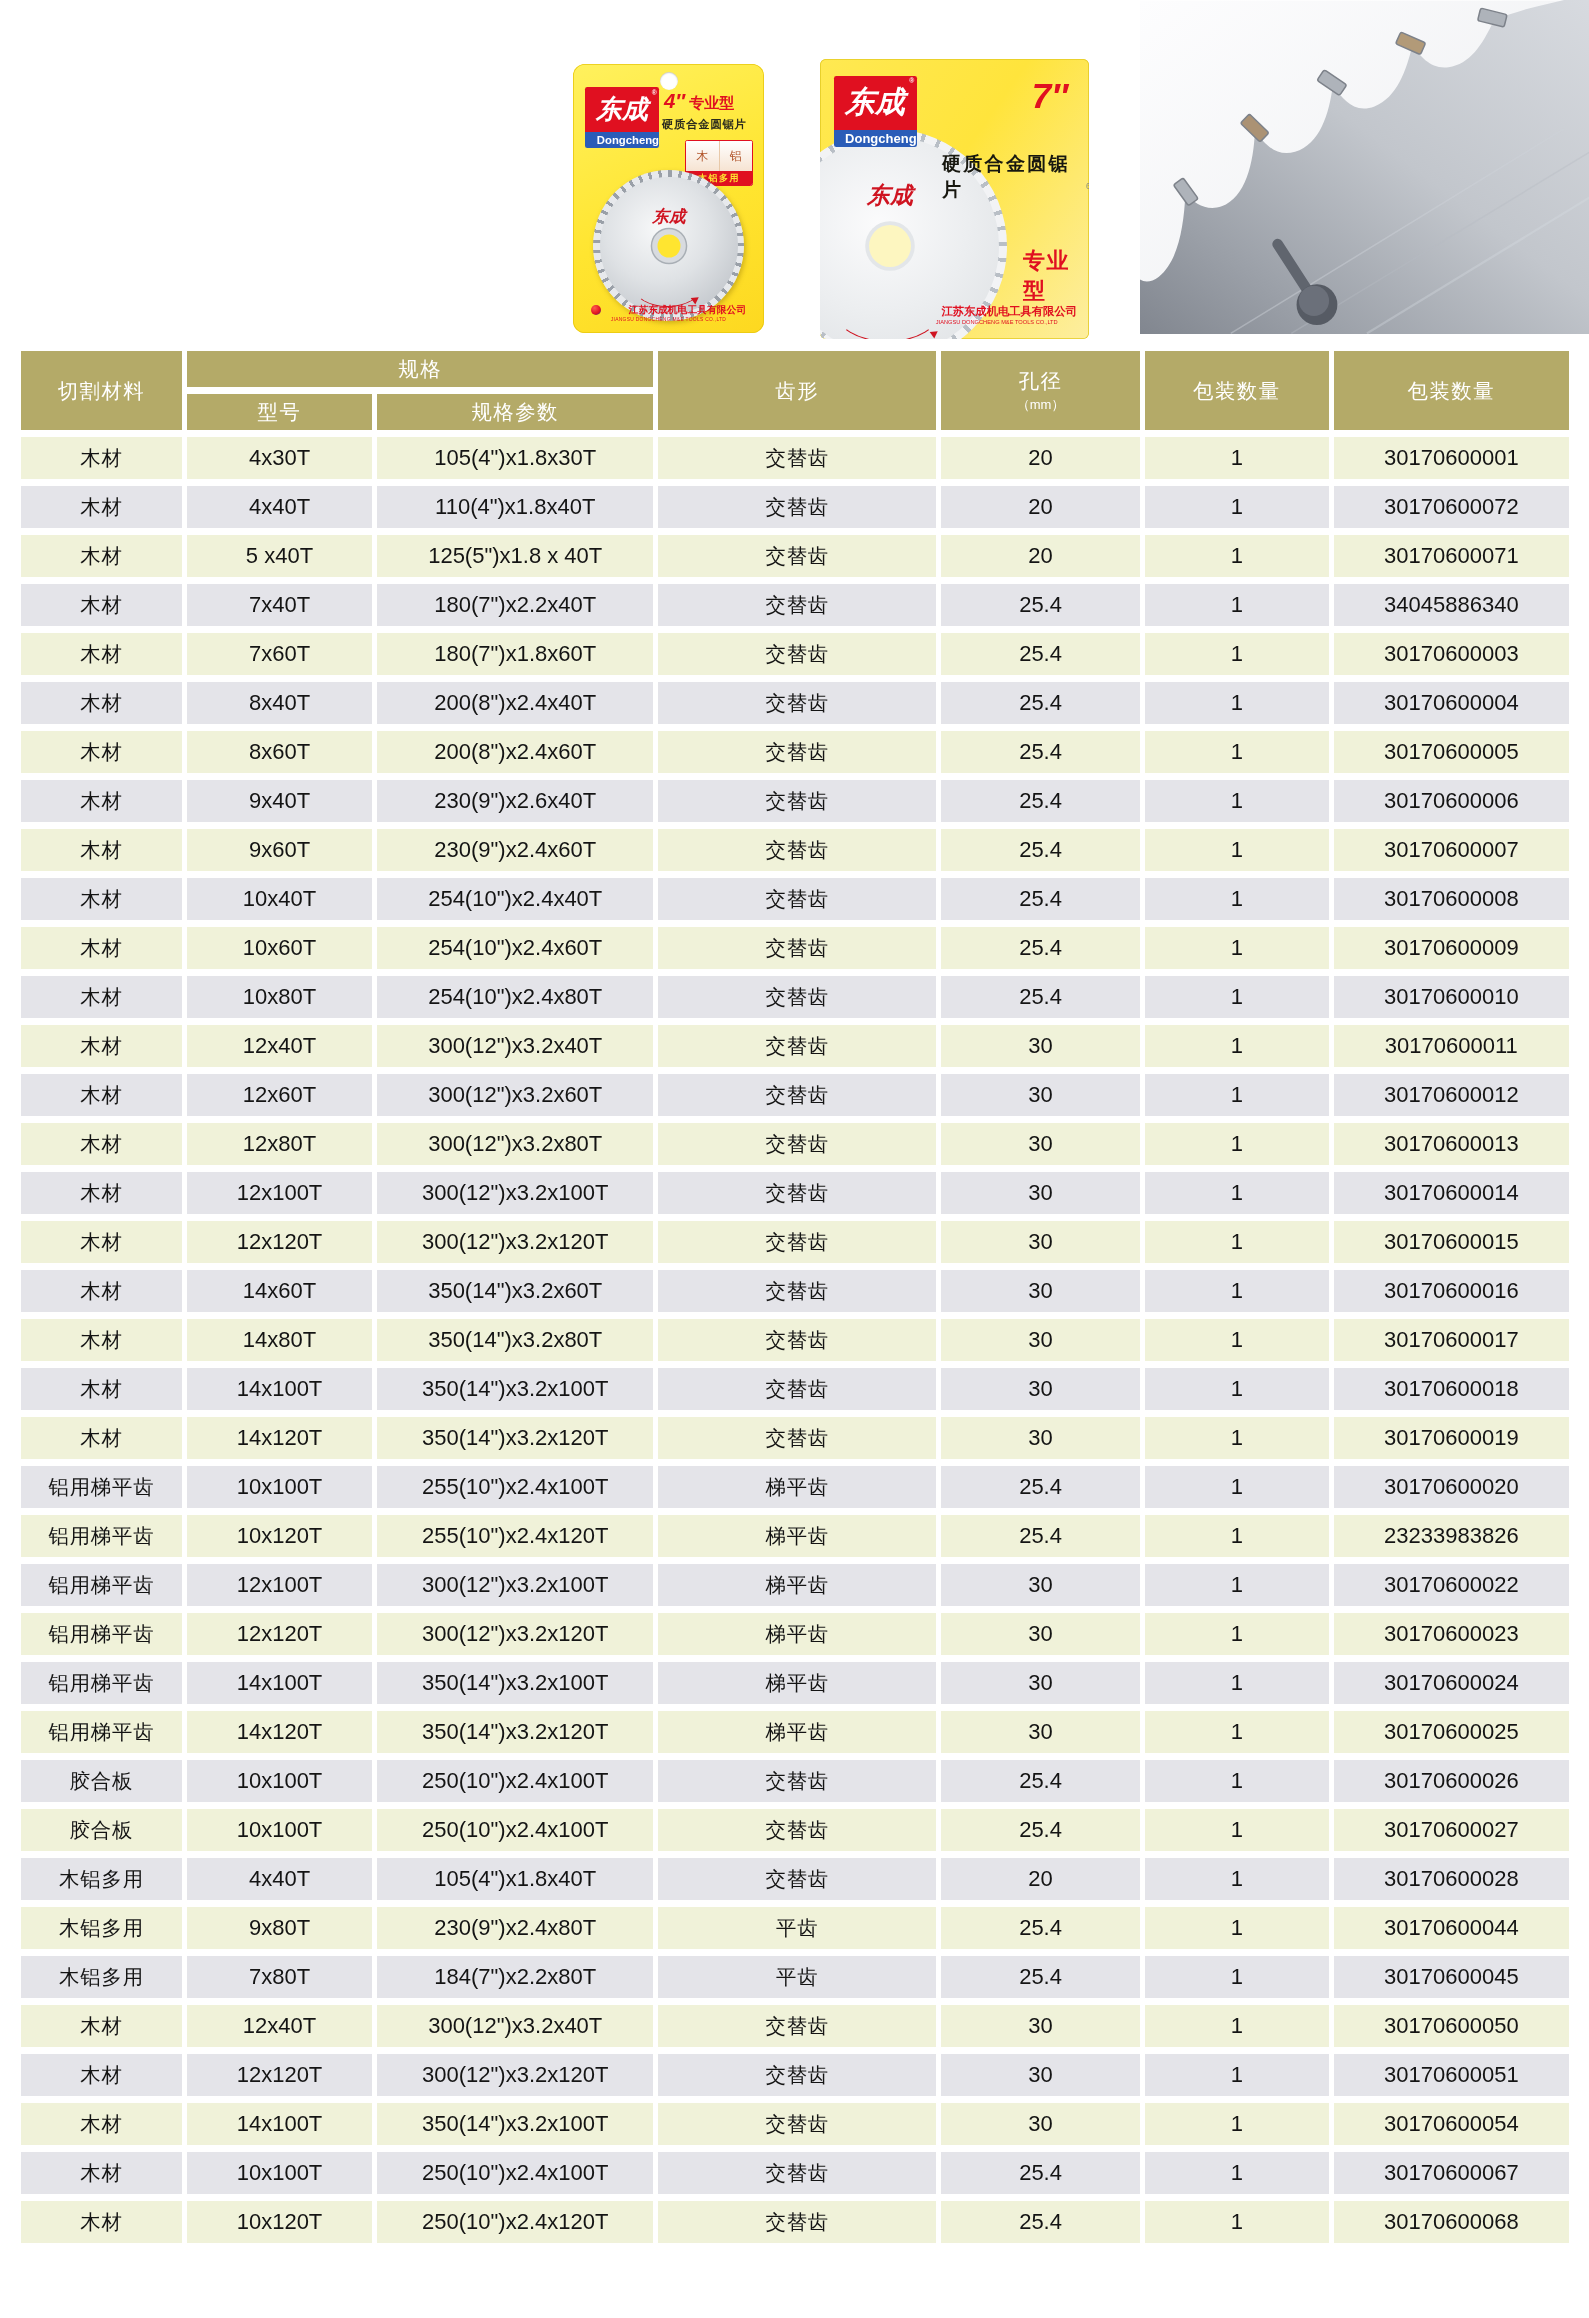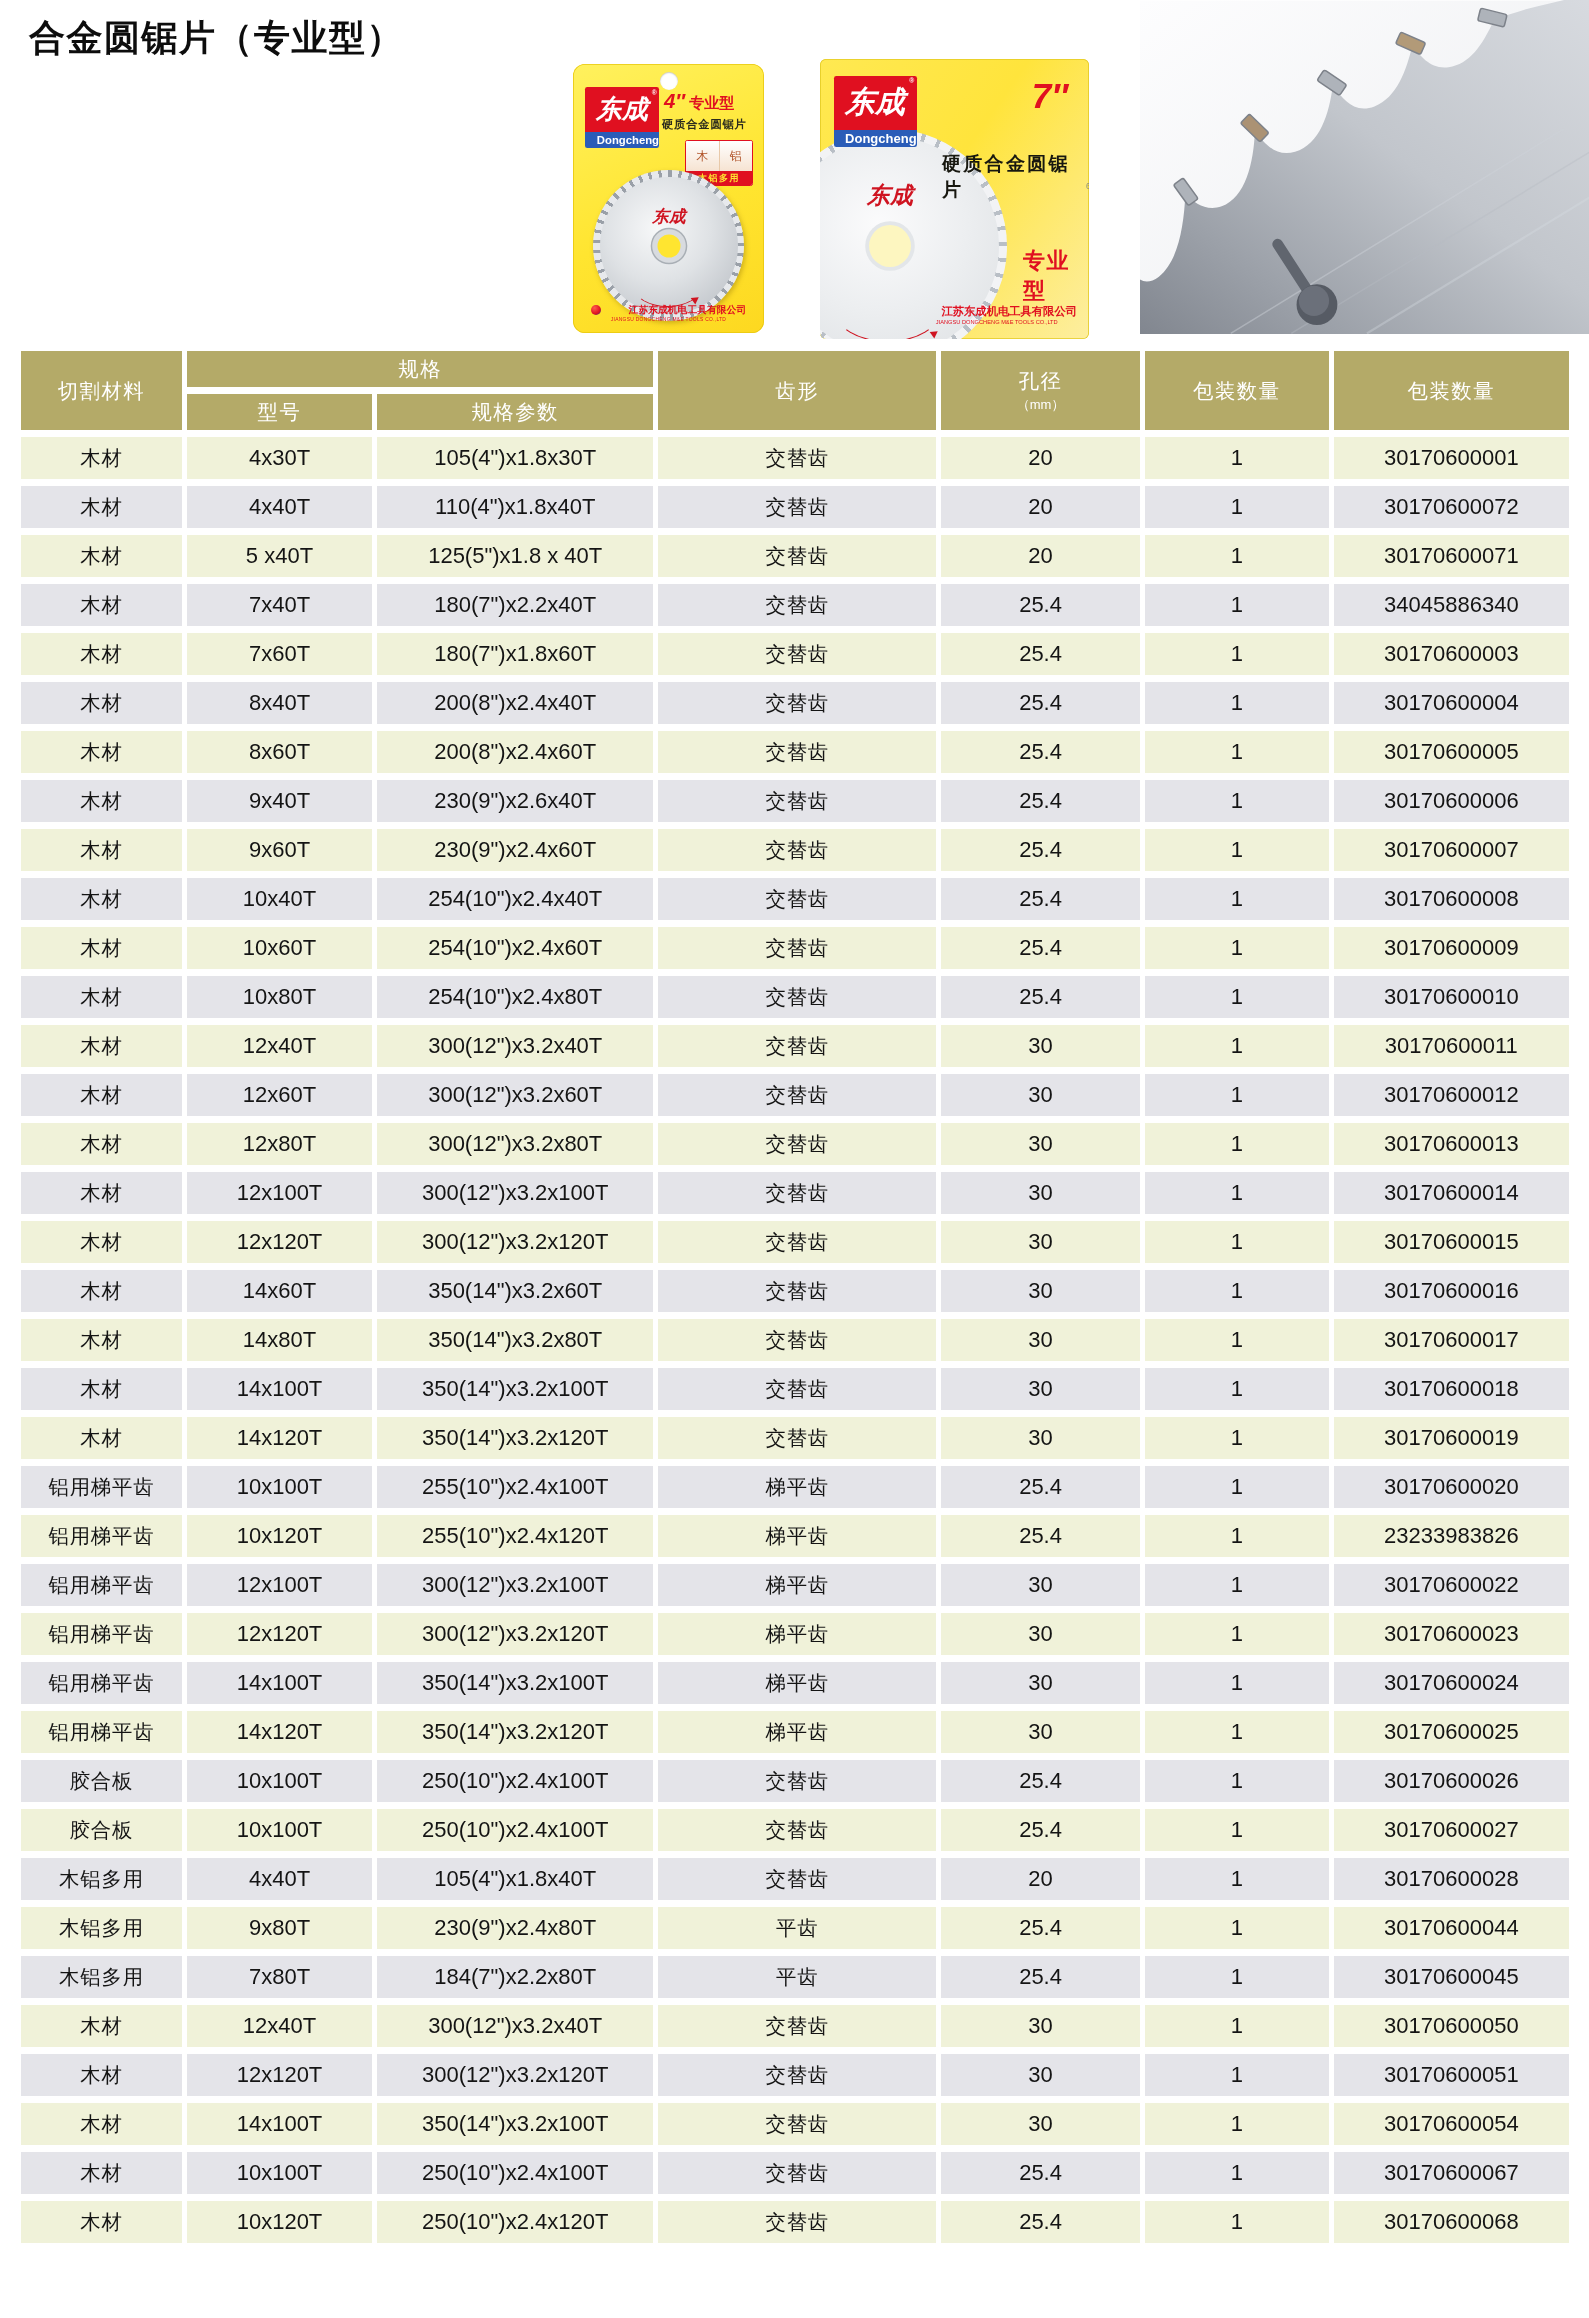--- a/index.html
+++ b/index.html
@@ -113,21 +113,20 @@
   .catalog tbody tr:nth-child(even) td { background:#e4e4e9; }
   .catalog td:first-child { font-size:20.4px; letter-spacing:0.8px; }
   .catalog td:nth-child(4) { font-size:20.4px; letter-spacing:0.8px; }
 </style>
 </head>
 <body>
 
 <div class="page">
 
   <div class="hero">
-    <h1 class="page-title">合金圆锯片（专业型）</h1>
 
     <div class="pack4">
       <div class="hang-hole"></div>
       <div class="logo">
         <div class="logo-red">
           <span>东成</span>
           <span class="reg">®</span>
         </div>
         <div class="logo-blue">Dongcheng</div>
       </div>

